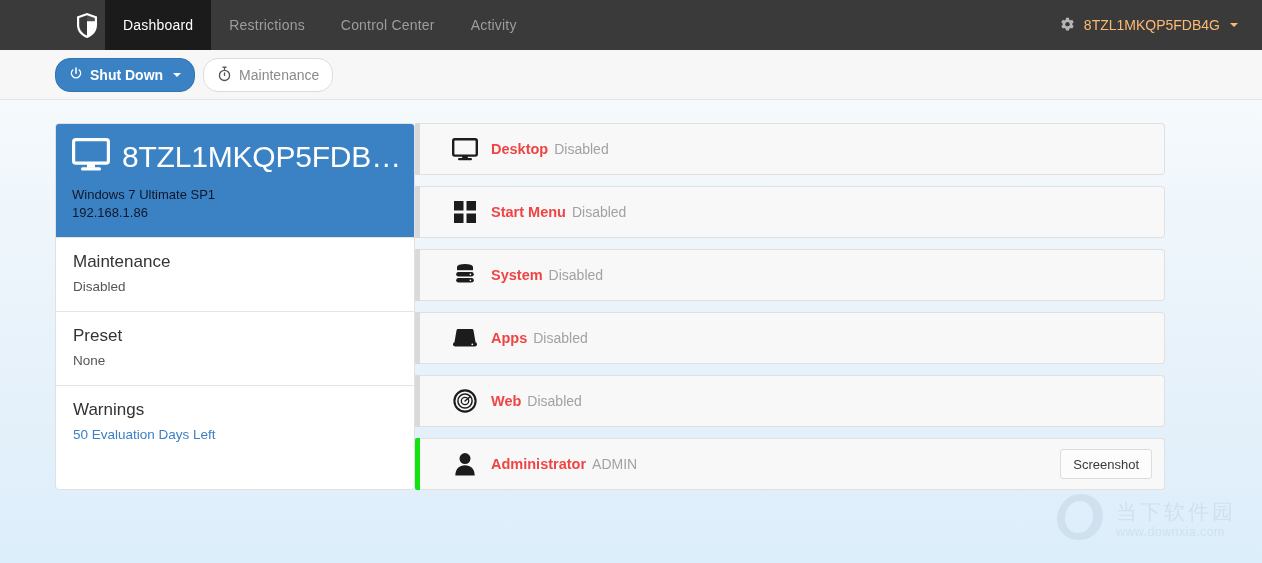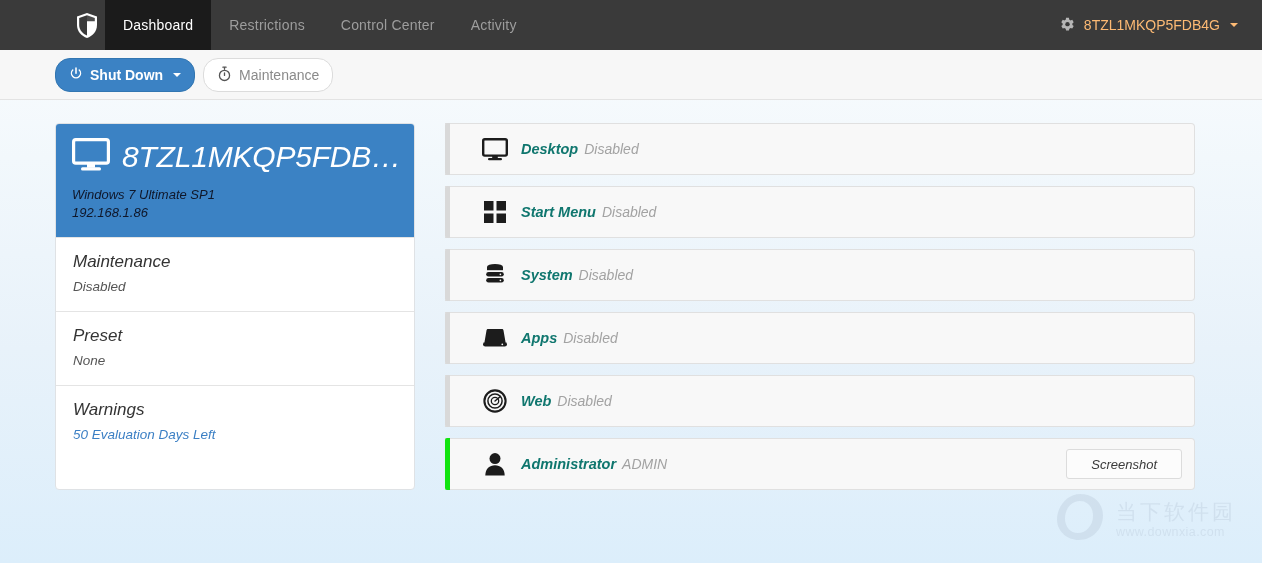--- a/index.html
+++ b/index.html
@@ -93,22 +93,20 @@
     border: 1px solid #dcdcdc;
     color: #8a8a8a;
   }
   .btn .caret-dn { border-top-color: #ffffff; margin-left: 3px; }
 
   
   .content {
     position: relative;
     display: flex;
     padding: 23px 0 0 55px;
-    gap: 30px;
-    font-style: italic;
   }
 
   
   .card {
     width: 360px;
     background: #ffffff;
     border: 1px solid #dfe2e5;
     border-radius: 4px;
     overflow: hidden;
   }
@@ -186,33 +184,33 @@
   .list-row.active::before { background: #11e411; width: 5px; }
   .row-icon {
     width: 28px;
     display: flex; align-items: center; justify-content: center;
     margin-right: 12px;
     color: #1c1c1c;
   }
   .row-label {
     font-size: 14.5px;
     font-weight: bold;
-    color: #0f766e;
+    color: #ef4444;
     margin-right: 6px;
   }
   .row-state {
     font-size: 14px;
     color: #a2a2a2;
   }
   .row-action {
     margin-left: auto;
     display: inline-flex;
     align-items: center;
     height: 30px;
-    padding: 0 24px;
+    padding: 0 12px;
     background: #fcfcfc;
     border: 1px solid #dcdcdc;
     border-radius: 3px;
     font-size: 13px;
     color: #3a3a3a;
     cursor: pointer;
   }
 
   
   .watermark {

